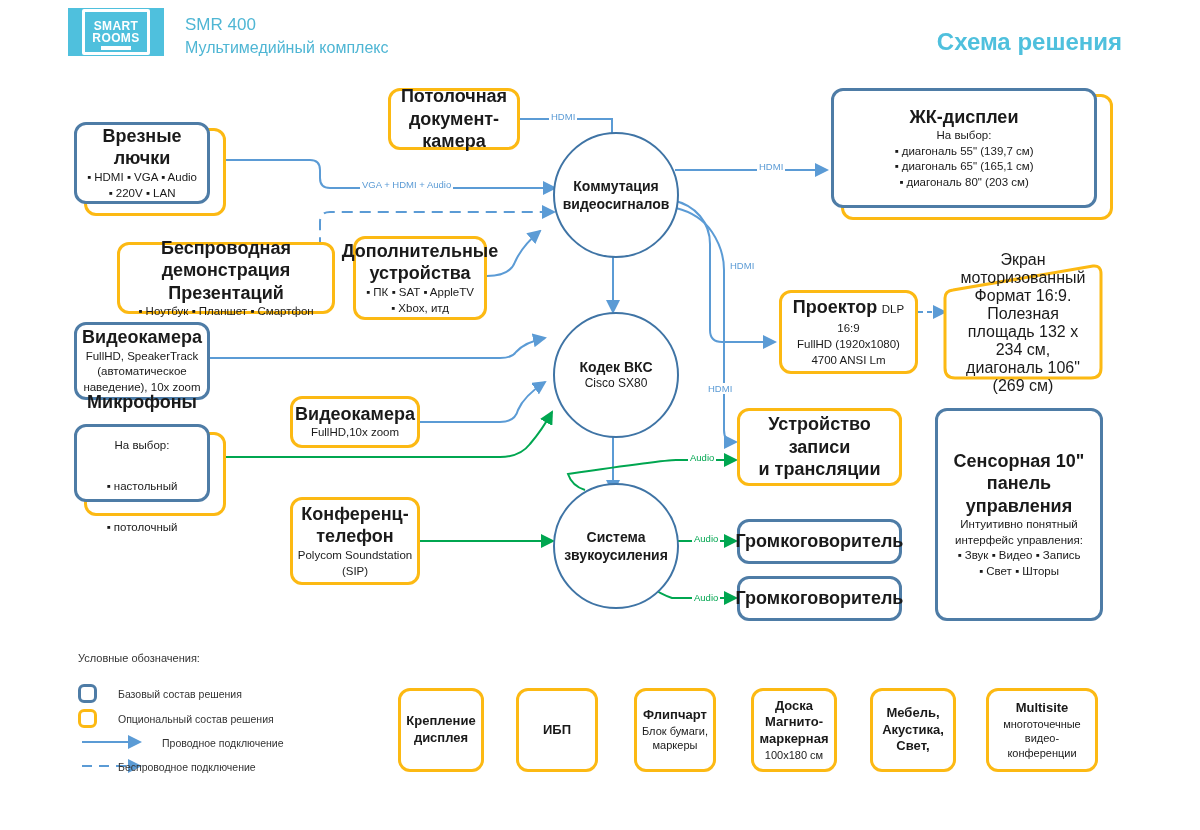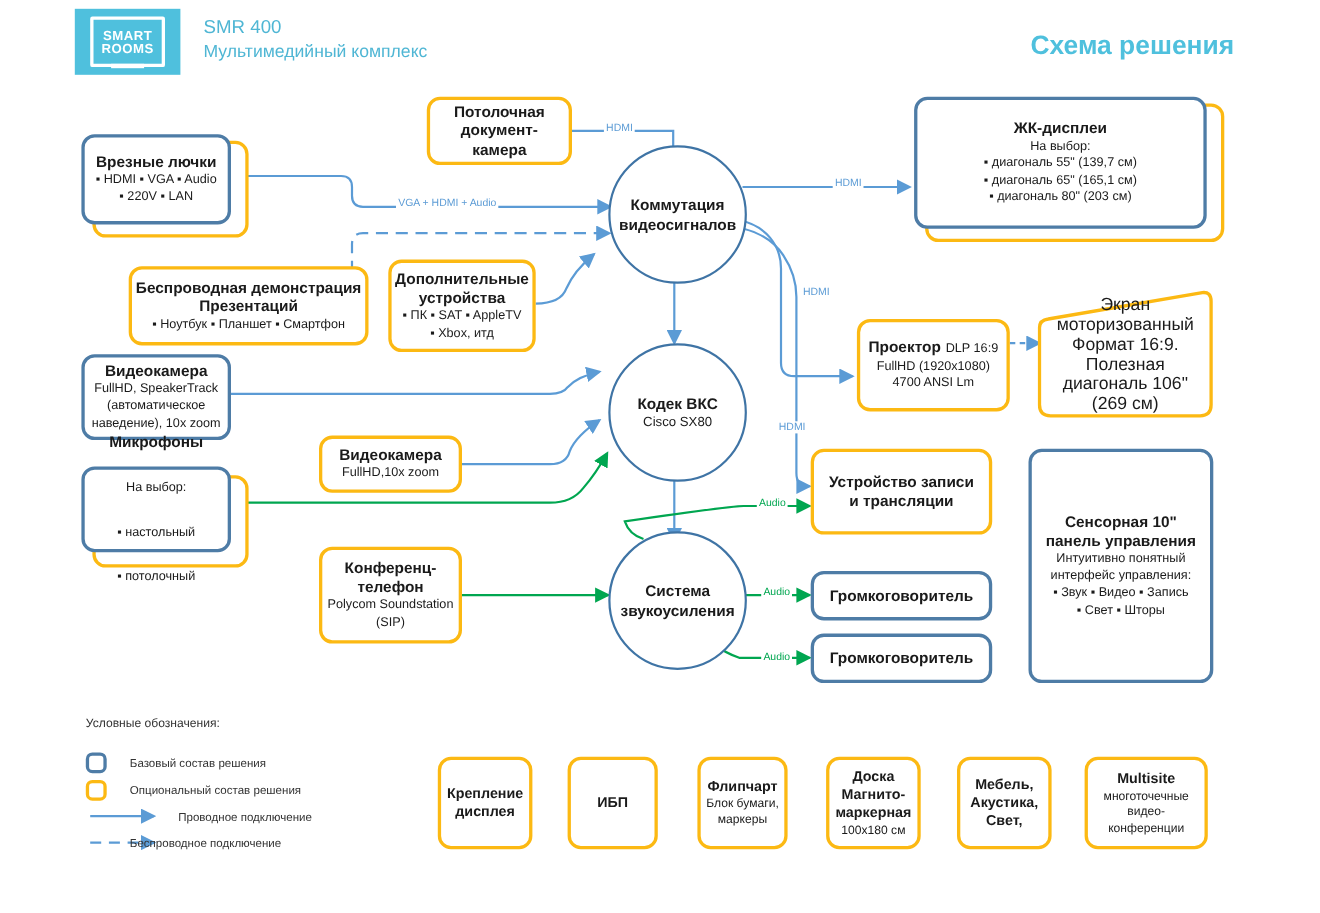--- a/index.html
+++ b/index.html
@@ -2,37 +2,37 @@
 <html><head>
 <meta charset="utf-8">
 <style>
   html,body{margin:0;padding:0;background:#ffffff;}
   body{width:1200px;height:830px;position:relative;overflow:hidden;
        font-family:"Liberation Sans","DejaVu Sans",sans-serif;color:#1a1a1a;}
 
   #canvas{position:absolute;left:0;top:0;width:1200px;height:830px;}
 
   
-  .logo{position:absolute;left:68px;top:8px;width:96px;height:60px;background:#4fc0dd;
+  .logo{position:absolute;left:68px;top:8px;width:96px;height:48px;background:#4fc0dd;
         display:flex;align-items:center;justify-content:center;}
   .logo-inner{width:62px;height:40px;border:3px solid #fff;border-radius:2px;
         display:flex;flex-direction:column;align-items:center;justify-content:center;line-height:1.0;}
   .logo-inner span{color:#fff;font-weight:bold;font-size:12px;letter-spacing:.4px;}
   .logo-stand{position:absolute;left:50%;transform:translateX(-50%);bottom:6px;width:30px;height:4px;background:#fff;}
   .hdr-title{position:absolute;left:185px;top:14px;color:#4fb6d4;font-size:17px;line-height:1.35;}
   .hdr-title .l2{font-size:16px;}
   .hdr-right{position:absolute;right:78px;top:28px;color:#4fc0dd;font-size:24px;font-weight:bold;}
 
   
   .node{position:absolute;box-sizing:border-box;background:#fff;border-radius:12px;
         display:flex;flex-direction:column;align-items:center;justify-content:center;
         text-align:center;z-index:6;}
   .node.blue{border:3px solid #4e7ca6;}
   .node.yellow{border:3px solid #fcb913;}
-  .node .t{font-weight:bold;font-size:14px;line-height:1.25;}
+  .node .t{font-weight:bold;font-size:18px;line-height:1.25;}
   .node .s{font-size:11.5px;line-height:1.35;}
 
   
   .stack{position:absolute;border:3px solid #fcb913;border-radius:12px;background:#fff;z-index:4;}
   .stack2{z-index:3;}
 
   
   .circ{position:absolute;border-radius:50%;border:2.5px solid #3f74a5;background:#fff;
         display:flex;flex-direction:column;align-items:center;justify-content:center;
         text-align:center;z-index:6;}
@@ -220,20 +220,21 @@
 </div>
 
 <div class="screenbox" style="left:943px; top:262px; width:160px; height:120px;">
   <svg width="160" height="120" viewBox="0 0 160 120">
     <path d="M10,28 L150,4 Q158,3 158,12 L158,106 Q158,116 148,116 L12,116 Q2,116 2,106 L2,36 Q2,29 10,28 Z" fill="#ffffff" stroke="#fcb913" stroke-width="3"></path>
   </svg>
   <div class="txt">
     <div class="t">Экран</div>
     <div class="t">моторизованный</div>
     <div class="s">Формат 16:9. Полезная</div>
+    <div class="s">площадь 132 х 234 см,</div>
     <div class="s">диагональ 106" (269 см)</div>
   </div>
 </div>
 
 <div class="node yellow" style="left:737px; top:408px; width:165px; height:78px;">
   <div class="t">Устройство записи</div>
   <div class="t">и трансляции</div>
 </div>
 
 <div class="node blue" style="left:737px; top:519px; width:165px; height:45px;">

